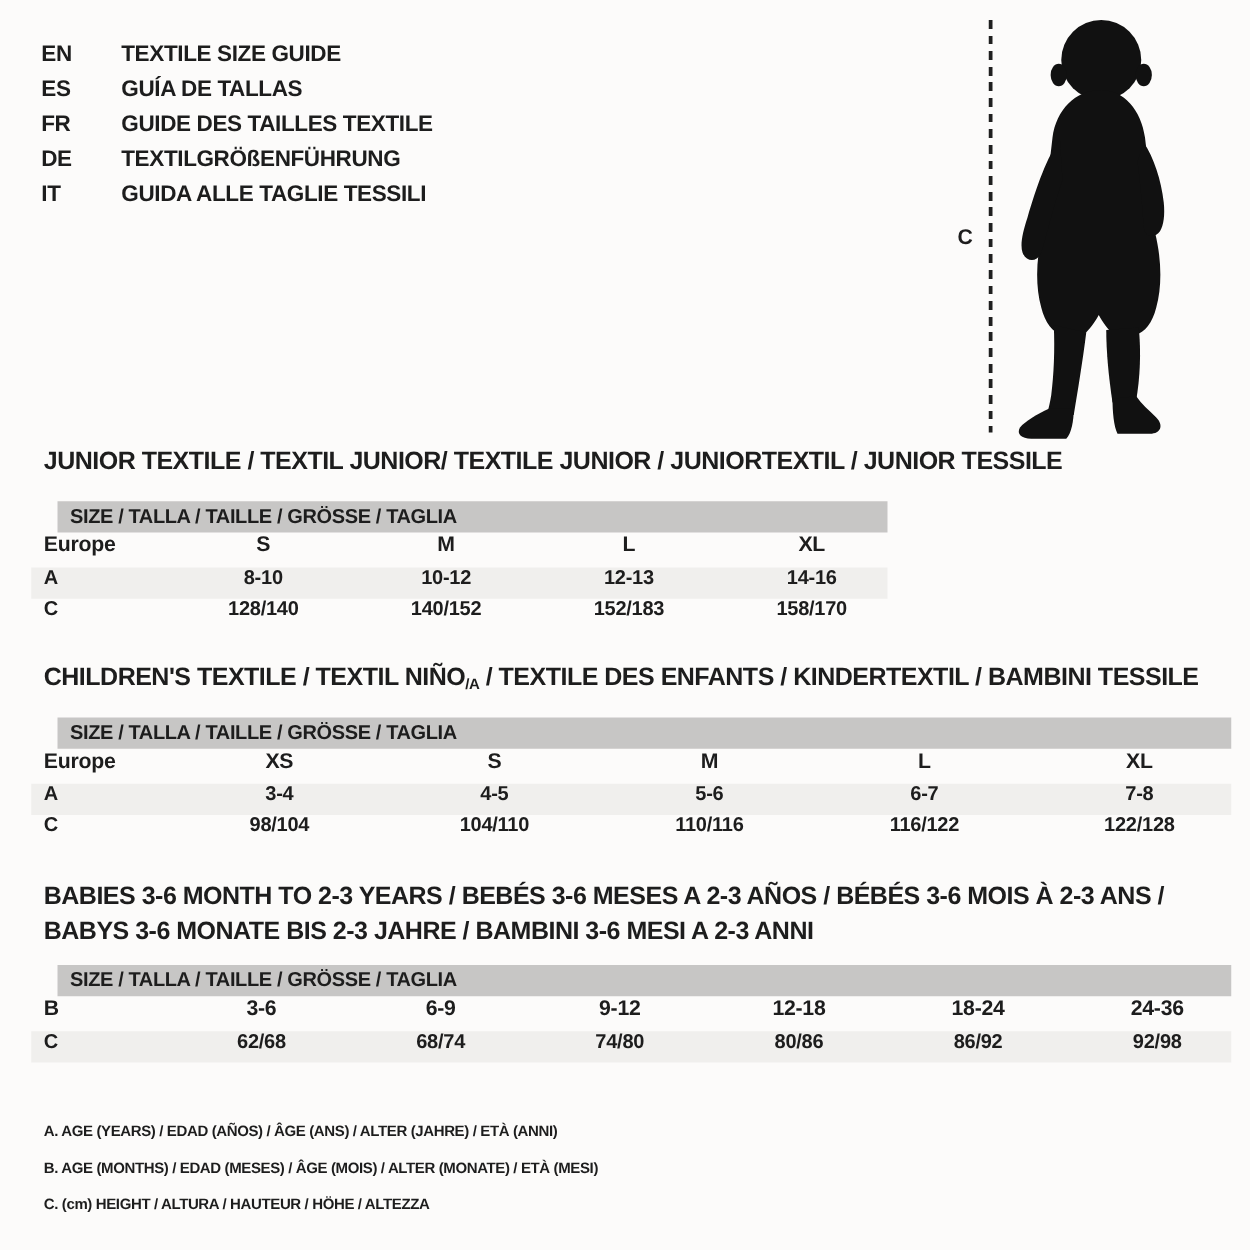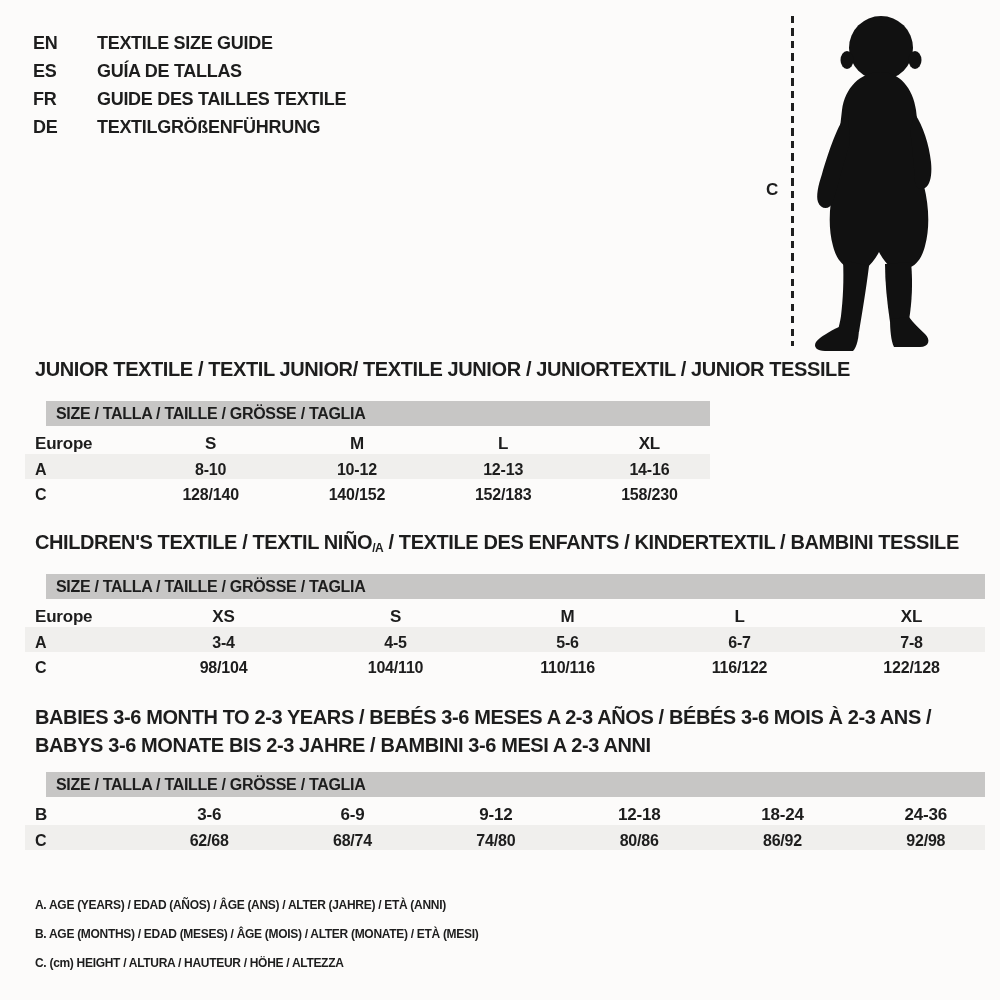--- a/index.html
+++ b/index.html
@@ -34,21 +34,21 @@
   
   .sec-title{position:absolute;left:35px;font-size:20px;letter-spacing:-0.4px;line-height:20px;}
   .sub{font-size:0.60em;vertical-align:-0.25em;}
   .sizetable{position:absolute;left:25px;}
   .t1{width:685px;}
   .t23{width:960px;}
   .bar{
     height:25px;line-height:25px;background:var(--bar);
     padding-left:10px;font-size:16px;letter-spacing:-0.3px;margin-left:21px;
   }
-  .trow{display:flex;align-items:flex-end;font-size:16px;letter-spacing:-0.2px;gap:25px;}
+  .trow{display:flex;align-items:flex-start;font-size:16px;letter-spacing:-0.2px;gap:25px;}
   .trow.shaded{background:var(--stripe);}
   .r-head{height:28px;font-size:17px;}
   .r-data{height:25px;}
   .cell-label{width:90px;padding-left:10px;text-align:left;}
   .cell{flex:1;text-align:center;}
   
   .legend{position:absolute;left:35px;top:891px;}
   .legend-line{height:29px;line-height:29px;font-size:12px;letter-spacing:-0.3px;}
 </style>
 </head>
@@ -65,20 +65,24 @@
       <span class="lang-code">ES</span>
       <span class="lang-label">GUÍA DE TALLAS</span>
     </div>
     <div class="lang-row">
       <span class="lang-code">FR</span>
       <span class="lang-label">GUIDE DES TAILLES TEXTILE</span>
     </div>
     <div class="lang-row">
       <span class="lang-code">DE</span>
       <span class="lang-label">TEXTILGRÖßENFÜHRUNG</span>
+    </div>
+    <div class="lang-row">
+      <span class="lang-code">IT</span>
+      <span class="lang-label">GUIDA ALLE TAGLIE TESSILI</span>
     </div>
   </div>
 
   <div class="figure">
     <span class="measure-label">C</span>
     <div class="measure-line"></div>
     <svg class="silhouette" width="150" height="340" viewBox="0 0 150 340" fill="#111">
       <circle cx="78" cy="36" r="32"></circle>
       <ellipse cx="44" cy="48" rx="6.5" ry="9"></ellipse>
       <ellipse cx="112" cy="48" rx="6.5" ry="9"></ellipse>
@@ -112,21 +116,21 @@
       <div class="cell">8-10</div>
       <div class="cell">10-12</div>
       <div class="cell">12-13</div>
       <div class="cell">14-16</div>
     </div>
     <div class="trow r-data">
       <div class="cell-label">C</div>
       <div class="cell">128/140</div>
       <div class="cell">140/152</div>
       <div class="cell">152/183</div>
-      <div class="cell">158/230</div>
+      <div class="cell">158/170</div>
     </div>
   </div>
 
   <div class="sec-title" style="top:532px;">
     <span>CHILDREN'S TEXTILE / TEXTIL NIÑO</span><span class="sub">/A</span><span> / TEXTILE DES ENFANTS / KINDERTEXTIL / BAMBINI TESSILE</span>
   </div>
   <div class="sizetable t23" style="top:574px;">
     <div class="bar">SIZE / TALLA / TAILLE / GRÖSSE / TAGLIA</div>
     <div class="trow r-head">
       <div class="cell-label">Europe</div>

